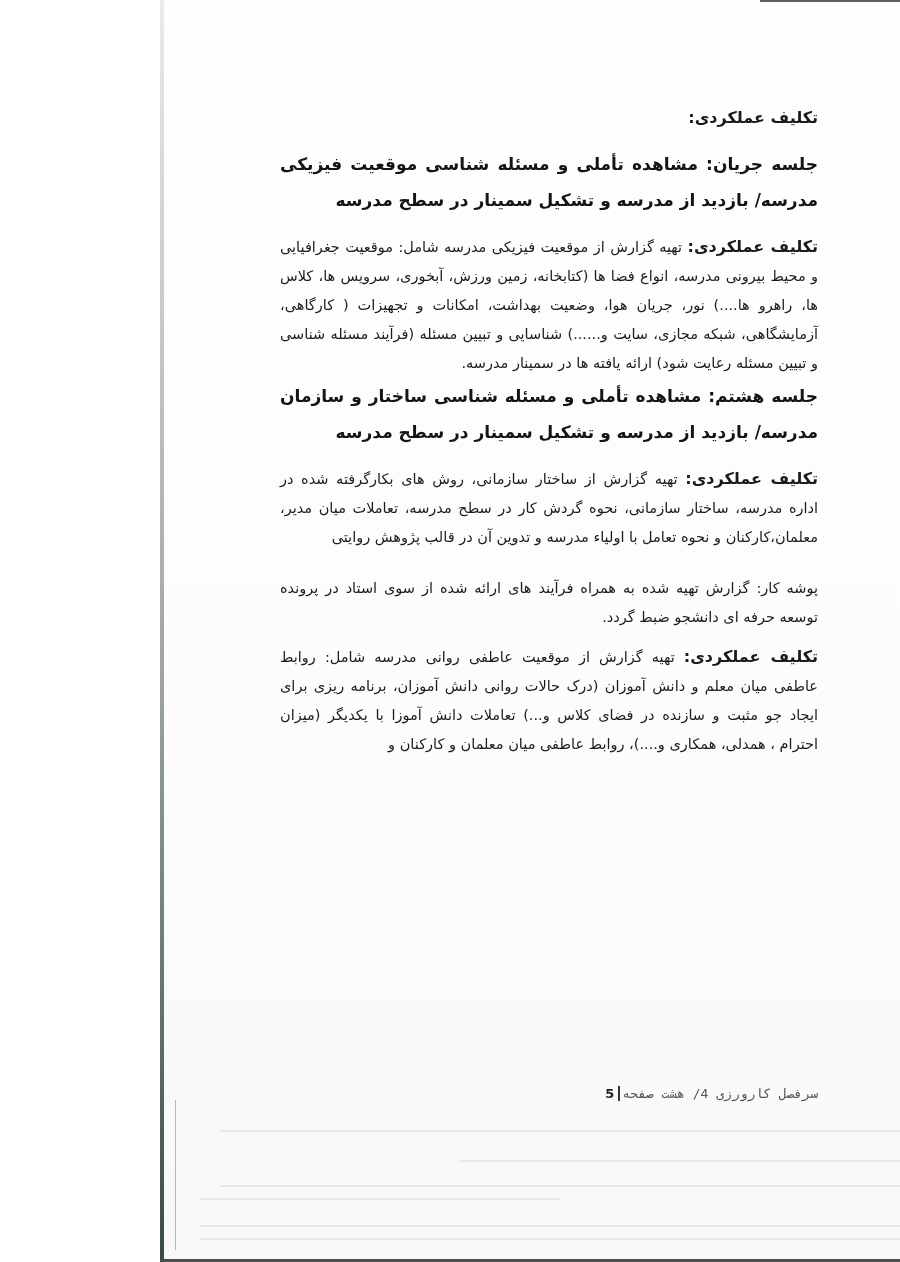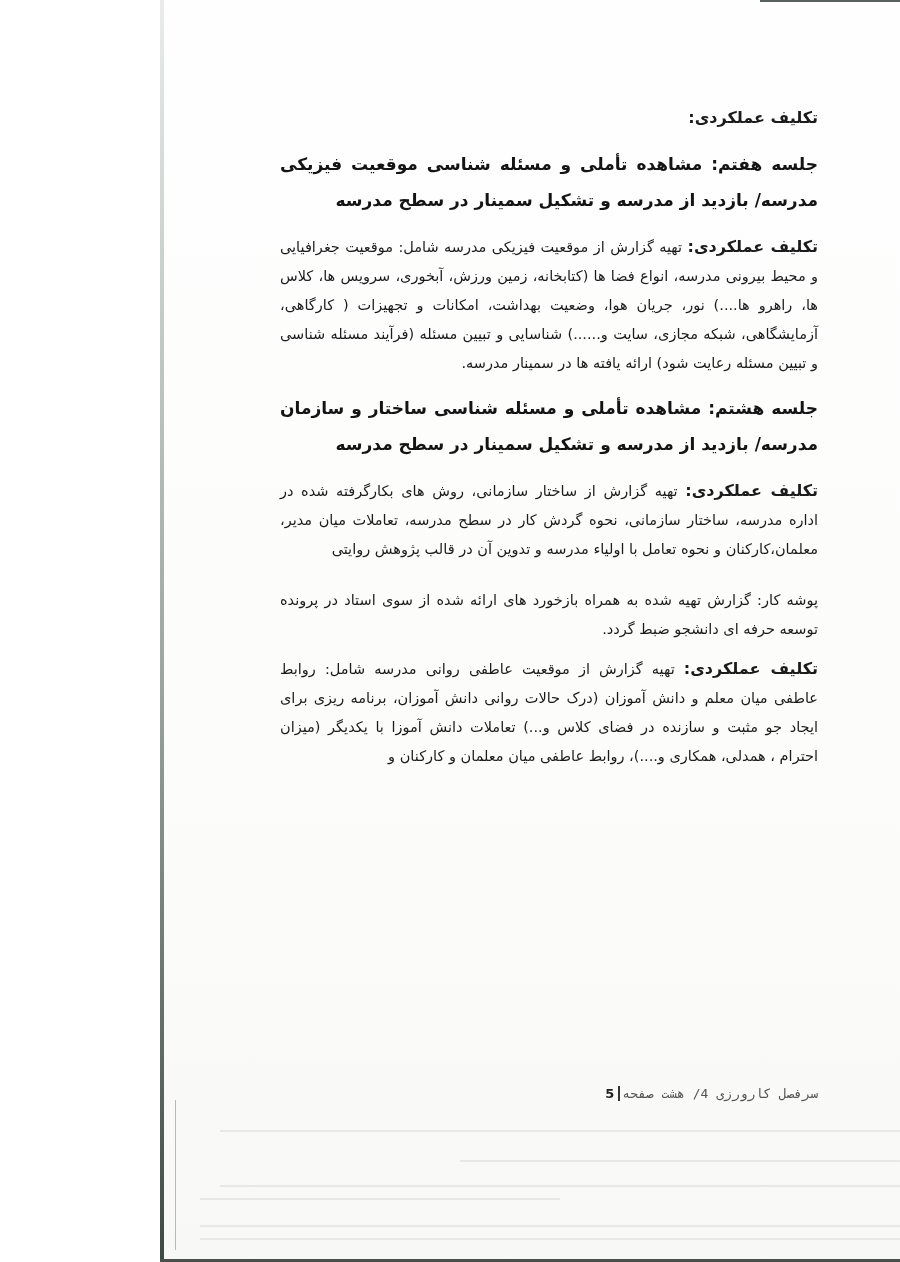--- a/index.html
+++ b/index.html
@@ -97,34 +97,34 @@
   <div class="scan-edge-top"></div>
   <div class="scan-edge-bottom"></div>
   <div class="scan-line-left"></div>
   <div class="speck" style="left:833px; top:15px;"></div>
   <div class="speck" style="left:869px; top:56px; width:2px; height:2px;"></div>
 
   <div class="content">
     <p class="title">تکلیف عملکردی:</p>
 
 
-    <p class="heading" style="margin-bottom:14px;">جلسه هفتم: مشاهده تأملی و مسئله شناسی موقعیت فیزیکی مدرسه/ بازدید از مدرسه و تشکیل سمینار در سطح مدرسه</p>
+    <p class="heading" style="margin-bottom:14px;">جلسه جریان: مشاهده تأملی و مسئله شناسی موقعیت فیزیکی مدرسه/ بازدید از مدرسه و تشکیل سمینار در سطح مدرسه</p>
 
-    <p class="para" style="margin-bottom:12px;">
+    <p class="para" style="">
       <span class="lead-bold">تکلیف عملکردی:</span><span> تهیه گزارش از موقعیت فیزیکی مدرسه شامل: موقعیت جغرافیایی و محیط بیرونی مدرسه، انواع فضا ها (کتابخانه، زمین ورزش، آبخوری، سرویس ها، کلاس ها، راهرو ها....) نور، جریان هوا، وضعیت بهداشت، امکانات و تجهیزات ( کارگاهی، آزمایشگاهی، شبکه مجازی، سایت و......) شناسایی و تبیین مسئله (فرآیند مسئله شناسی و تبیین مسئله رعایت شود) ارائه یافته ها در سمینار مدرسه.</span>
     </p>
 
 
     <p class="heading" style="margin-bottom:14px;">جلسه هشتم: مشاهده تأملی و مسئله شناسی ساختار و سازمان مدرسه/ بازدید از مدرسه و تشکیل سمینار در سطح مدرسه</p>
 
     <p class="para" style="margin-bottom:22px;">
       <span class="lead-bold">تکلیف عملکردی:</span><span> تهیه گزارش از ساختار سازمانی، روش های بکارگرفته شده در اداره مدرسه، ساختار سازمانی، نحوه گردش کار در سطح مدرسه، تعاملات میان مدیر، معلمان،کارکنان و نحوه تعامل با اولیاء مدرسه و تدوین آن در قالب پژوهش روایتی</span>
     </p>
 
-    <p class="para" style="margin-bottom:10px;">پوشه کار: گزارش تهیه شده به همراه بازخورد های ارائه شده از سوی استاد در پرونده توسعه حرفه ای دانشجو ضبط گردد.</p>
+    <p class="para" style="margin-bottom:10px;">پوشه کار: گزارش تهیه شده به همراه فرآیند های ارائه شده از سوی استاد در پرونده توسعه حرفه ای دانشجو ضبط گردد.</p>
 
 
     <p class="para">
       <span class="lead-bold">تکلیف عملکردی:</span><span> تهیه گزارش از موقعیت عاطفی روانی مدرسه شامل: روابط عاطفی میان معلم و دانش آموزان (درک حالات روانی دانش آموزان، برنامه ریزی برای ایجاد جو مثبت و سازنده در فضای کلاس و...) تعاملات دانش آموزا با یکدیگر (میزان احترام ، همدلی، همکاری و....)،  روابط عاطفی میان معلمان و کارکنان و</span>
     </p>
   </div>
 
   <div class="footer">
     <span>سرفصل کارورزی 4/ هشت صفحه</span>
     <span class="pgnum">5</span>

